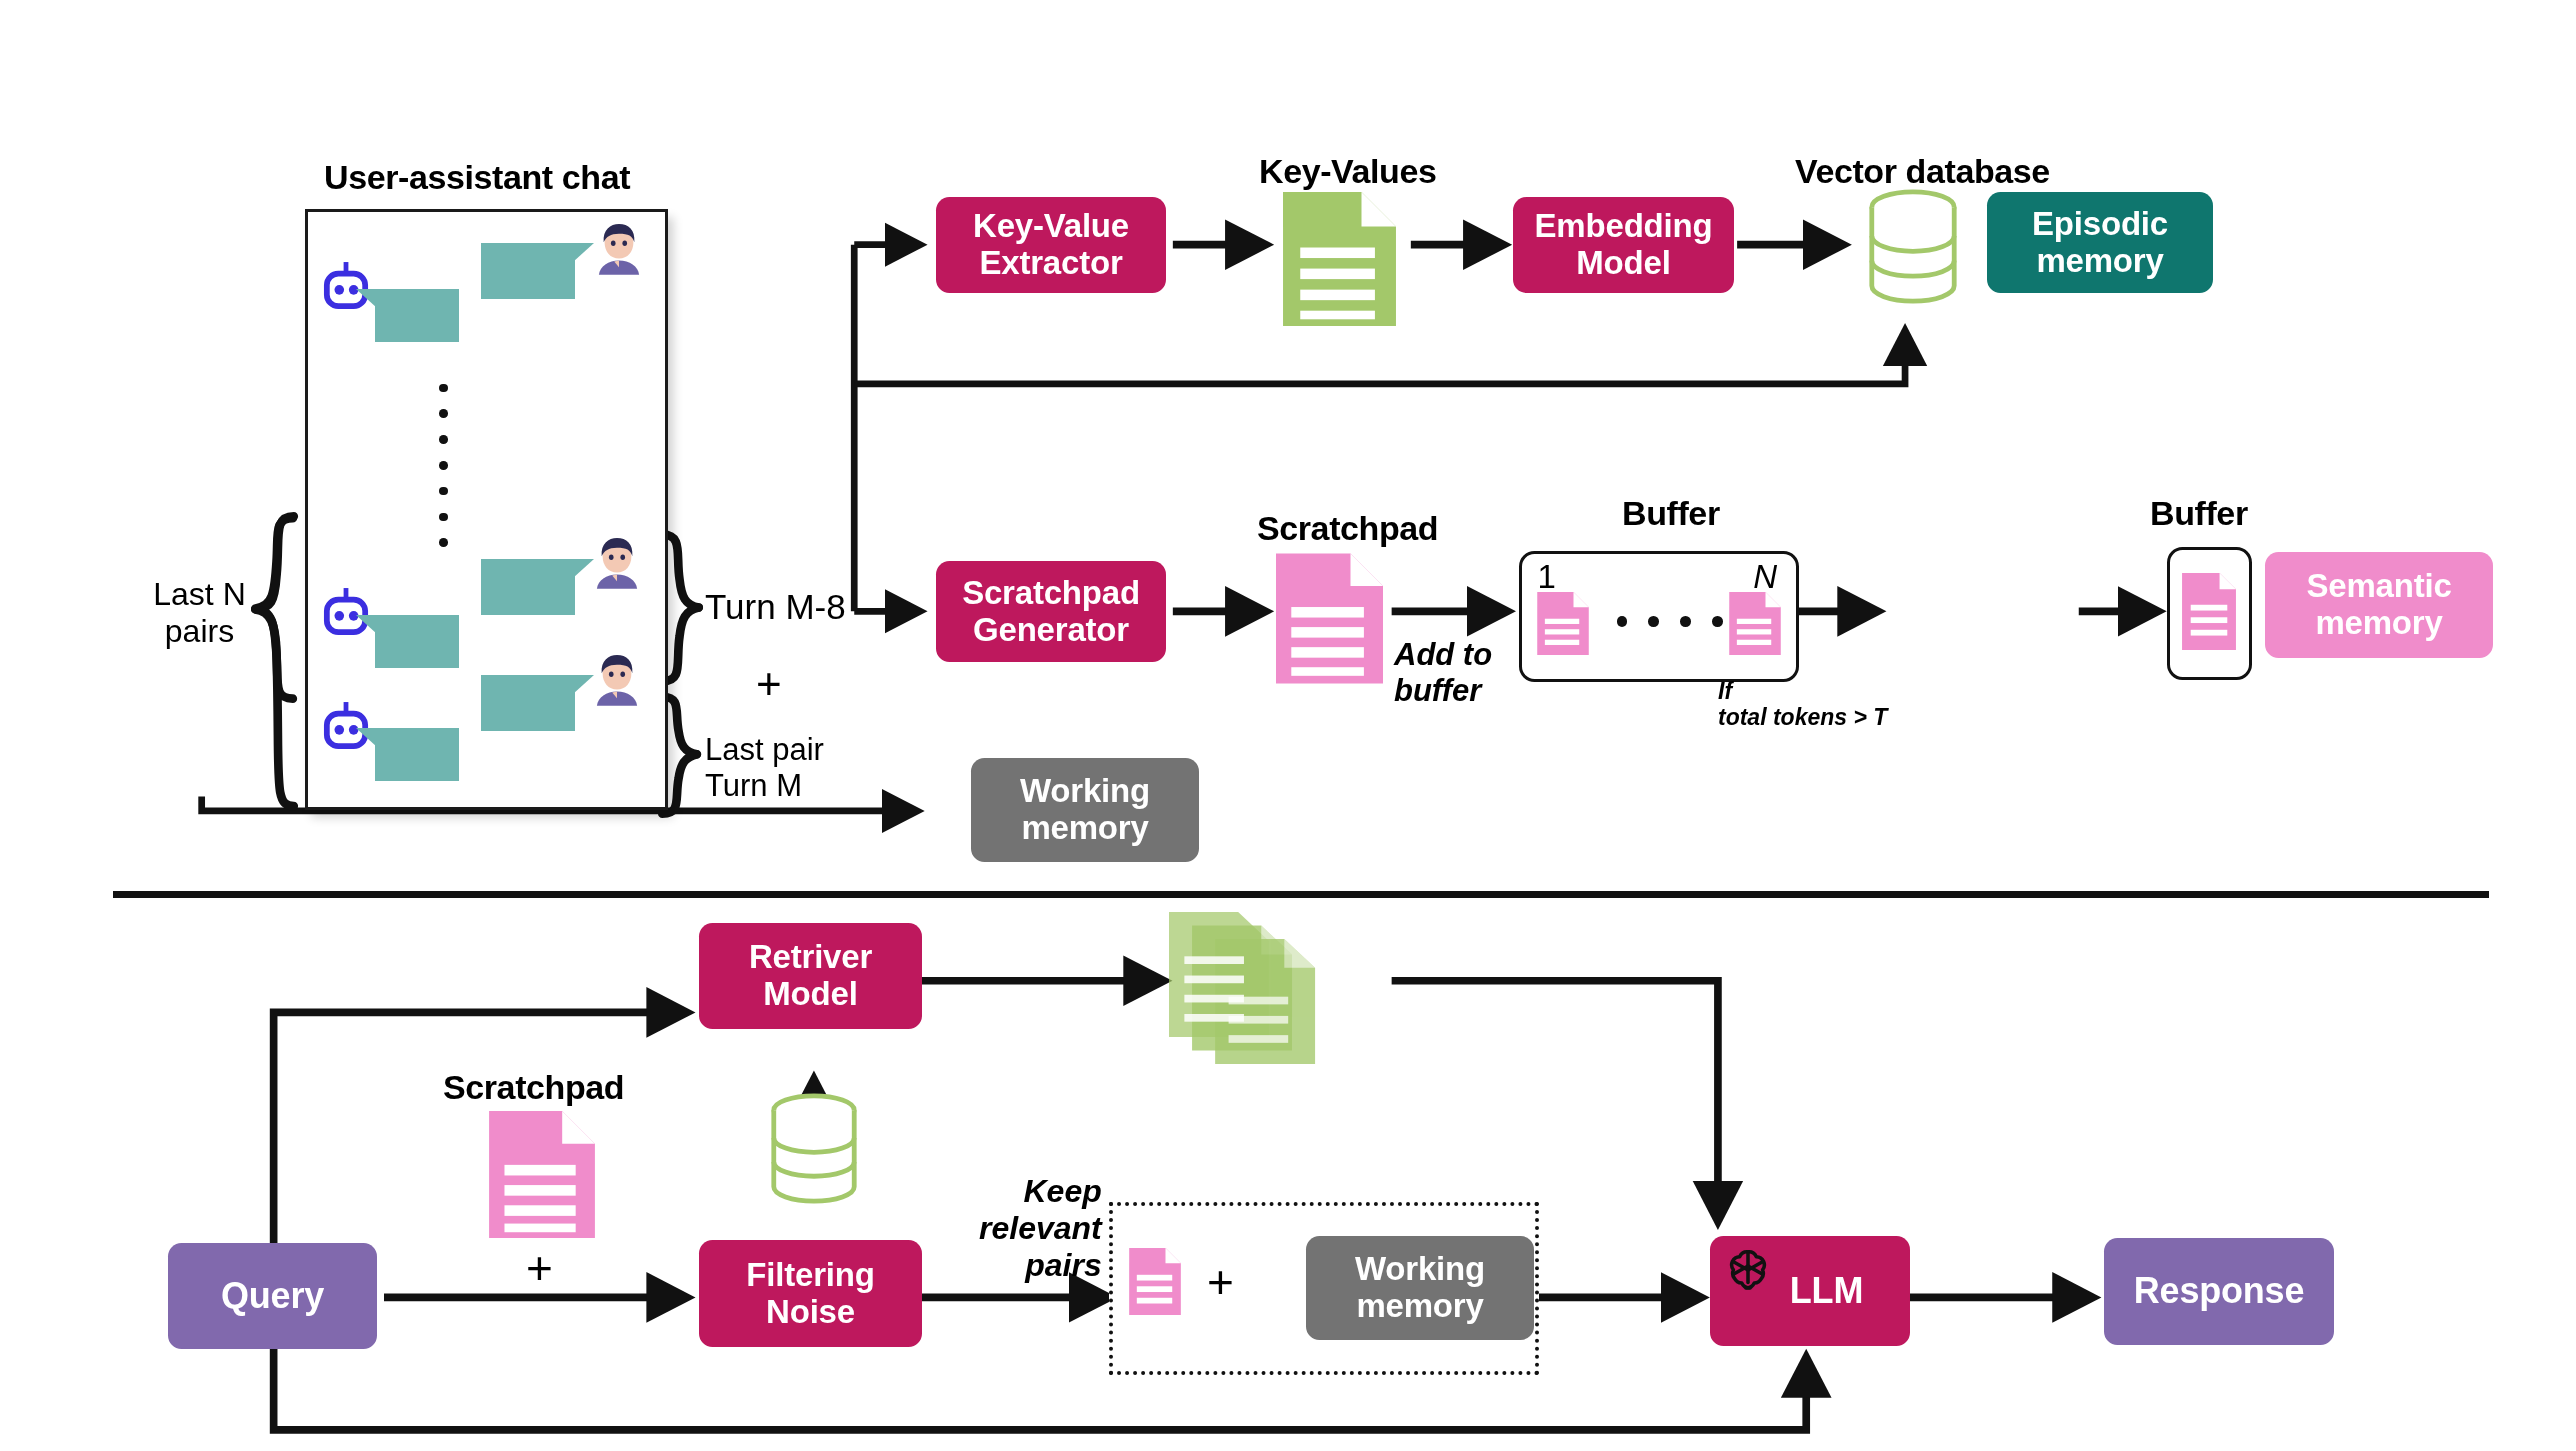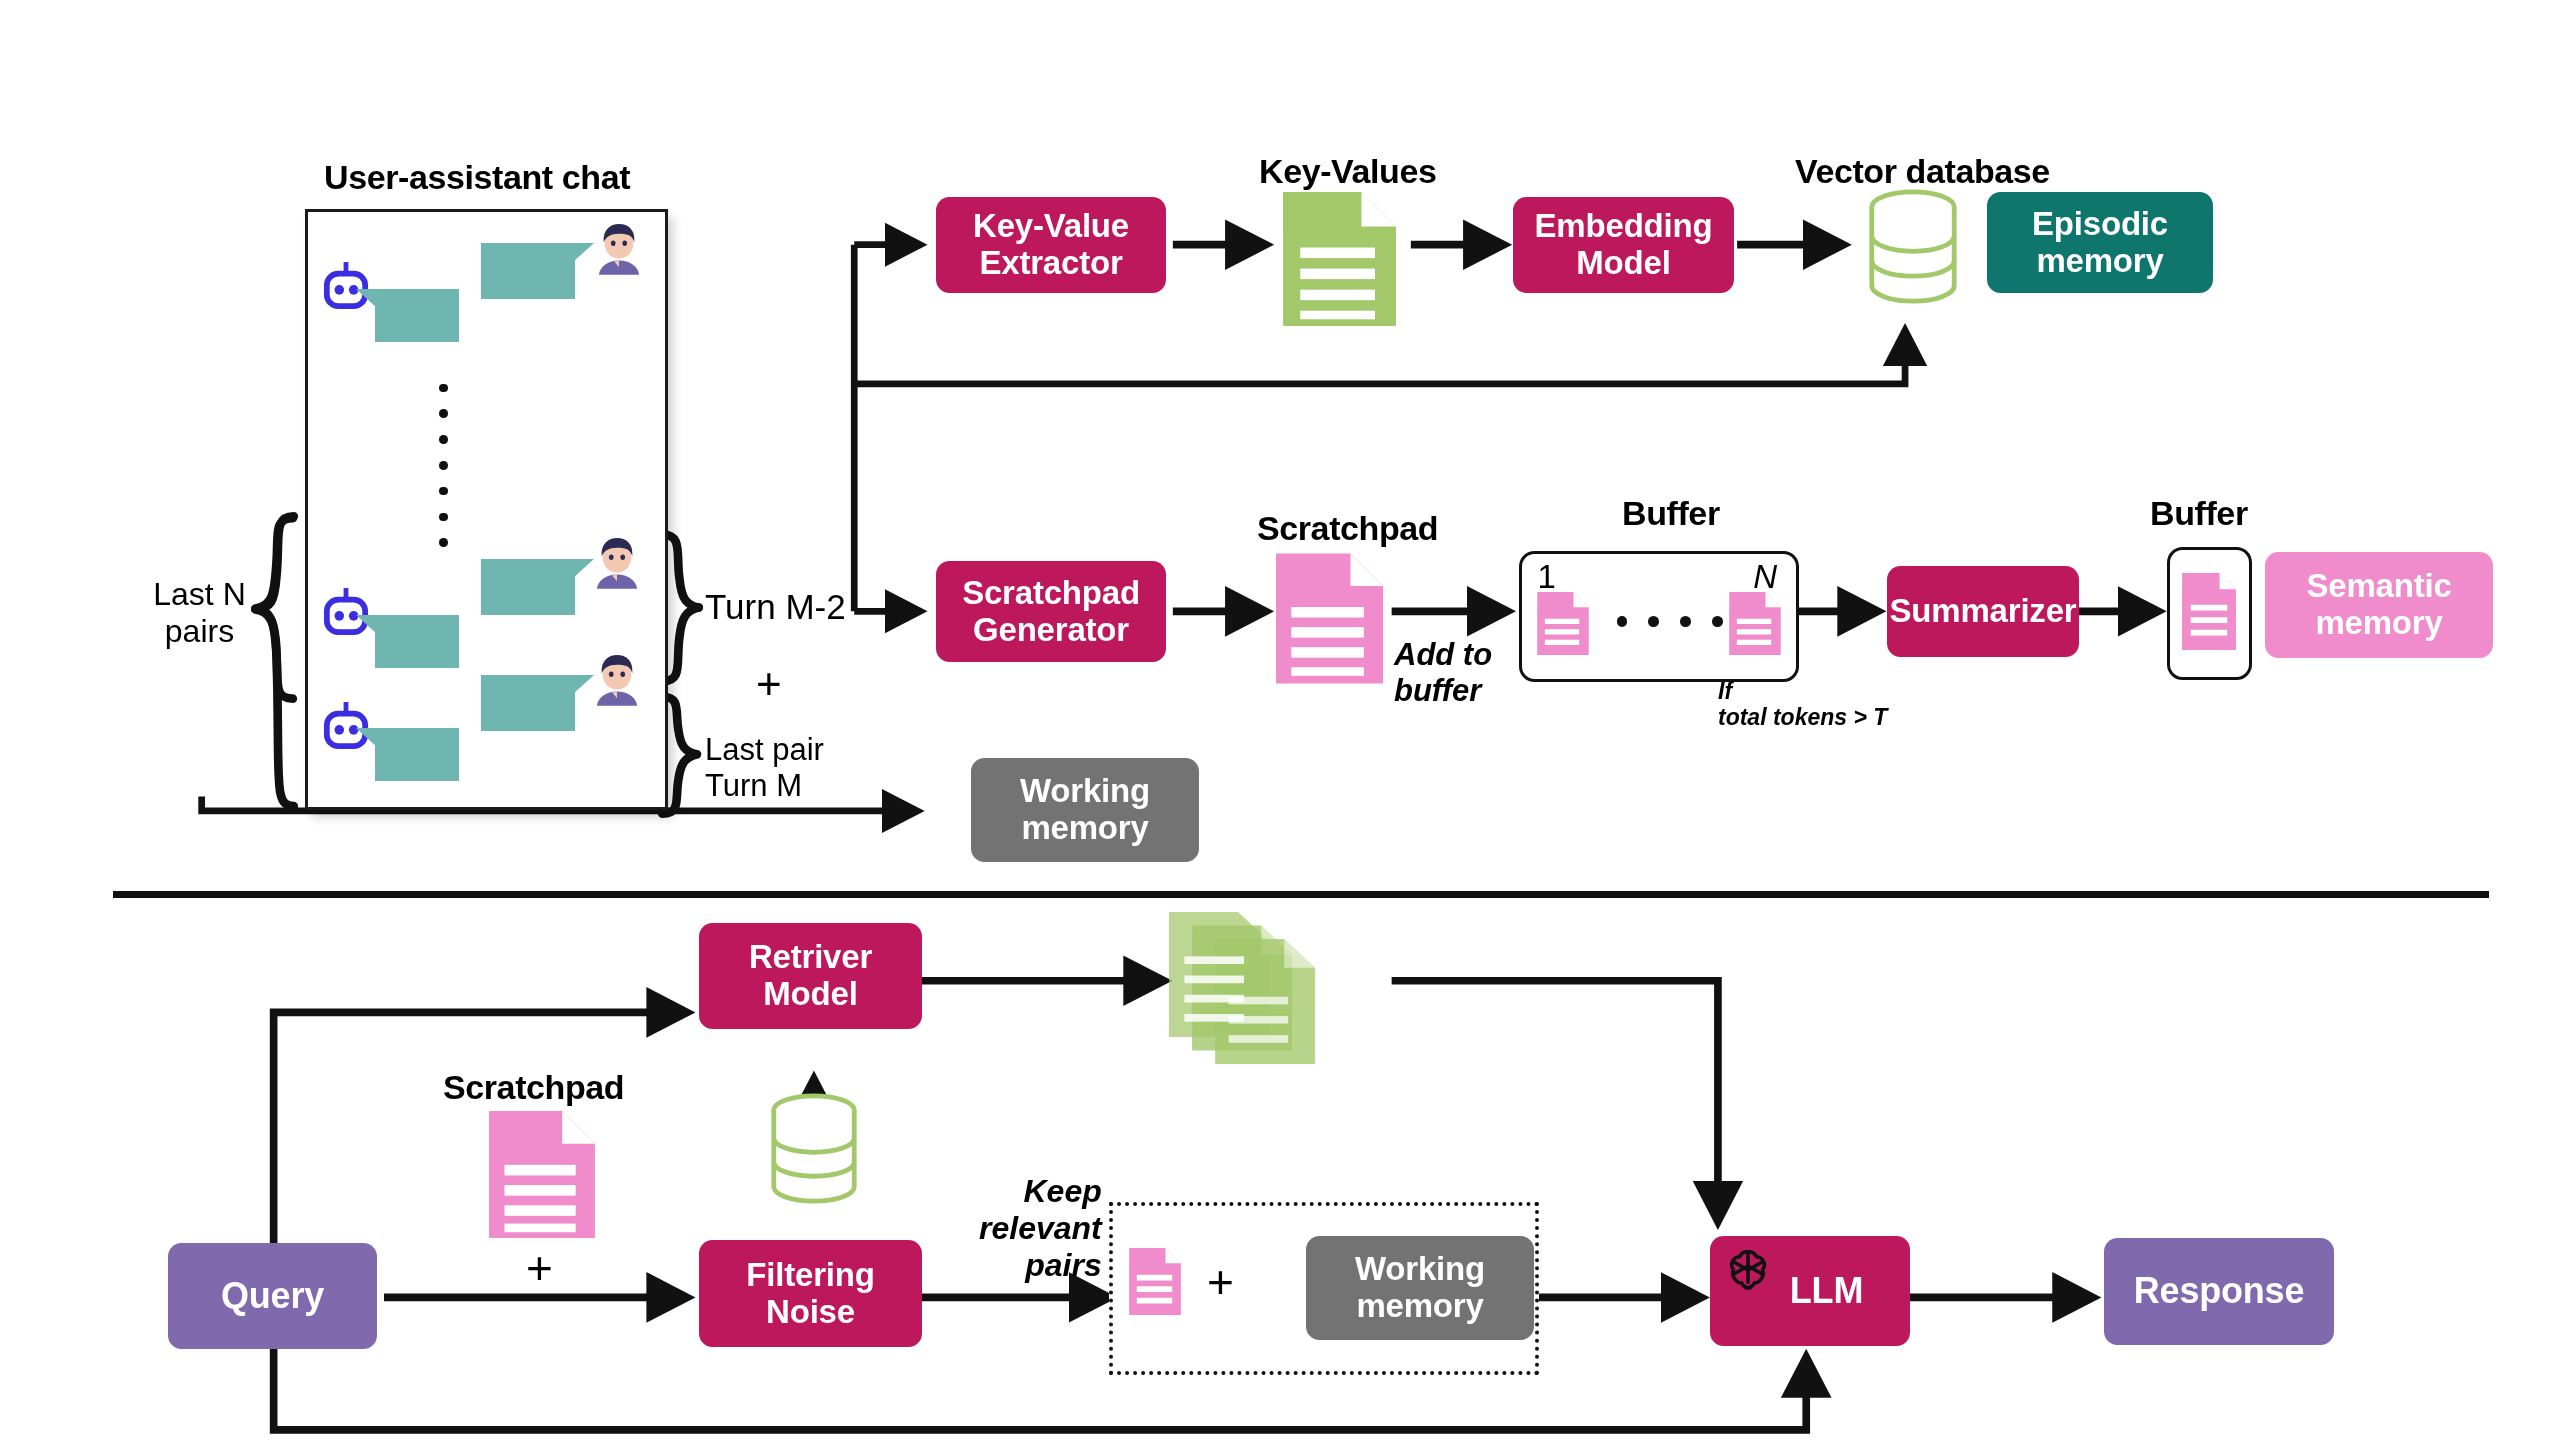--- a/index.html
+++ b/index.html
@@ -264,21 +264,21 @@
       </svg>
     </div>
     <div class="bubble left" style="left:67px;top:516px;width:84px;height:53px;"></div>
   </div>
 
   <div class="plain" style="left:142px;top:576px;font-size:32px;text-align:center;width:115px;">
     <span>Last N</span><br>
     <span>pairs</span>
   </div>
 
-  <div class="plain" style="left:705px;top:587px;font-size:35px;">Turn M-2</div>
+  <div class="plain" style="left:705px;top:587px;font-size:35px;">Turn M-8</div>
 
   <div class="plus" style="left:756px;top:662px;font-size:44px;">+</div>
 
   <div class="plain" style="left:705px;top:732px;font-size:31px;">
     <span>Last pair</span><br>
     <span>Turn M</span>
   </div>
 
   <div class="node purple-light" style="left:936px;top:197px;width:230px;height:96px;font-size:33px;">
     <div>
@@ -379,23 +379,20 @@
         <rect x="8" y="50" width="36" height="5.5" fill="#fff"></rect>
       </svg>
     </div>
   </div>
 
   <div class="ital" style="left:1718px;top:678px;font-size:23px;width:250px;">
     <span>If</span><br>
     <span>total tokens &gt; T</span>
   </div>
 
-  <div class="node purple-light" style="left:1887px;top:566px;width:192px;height:91px;font-size:33px;">
-    <span>Summarizer</span>
-  </div>
 
   <div class="hdr" style="left:2150px;top:494px;font-size:34px;">Buffer</div>
 
   <div class="bufbox" style="left:2167px;top:547px;width:79px;height:127px;">
     <div class="abs" style="left:11.5px;top:23px;width:54px;height:77px;">
       <svg viewBox="0 0 56 80" width="54" height="77">
         <path d="M0 0 H39 L56 17 V80 H0 Z" fill="#f08ccb"></path>
         <path d="M39 0 L56 17 H39 Z" fill="#ffffff"></path>
         <rect x="9" y="33" width="38" height="6" fill="#fff"></rect>
         <rect x="9" y="46" width="38" height="6" fill="#fff"></rect>

